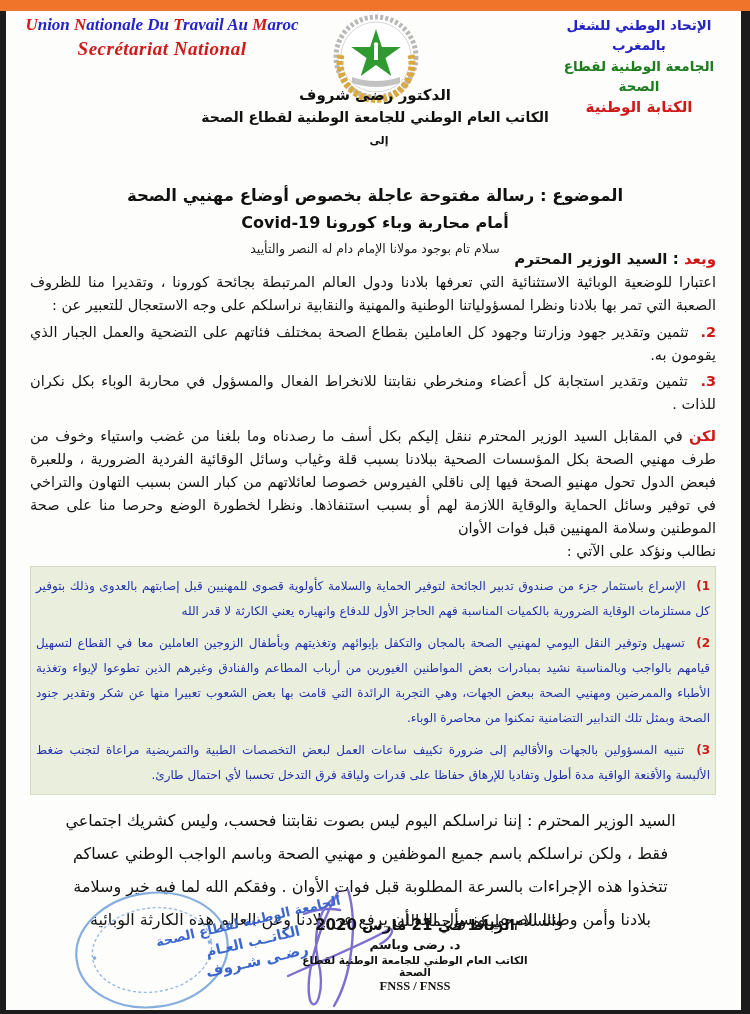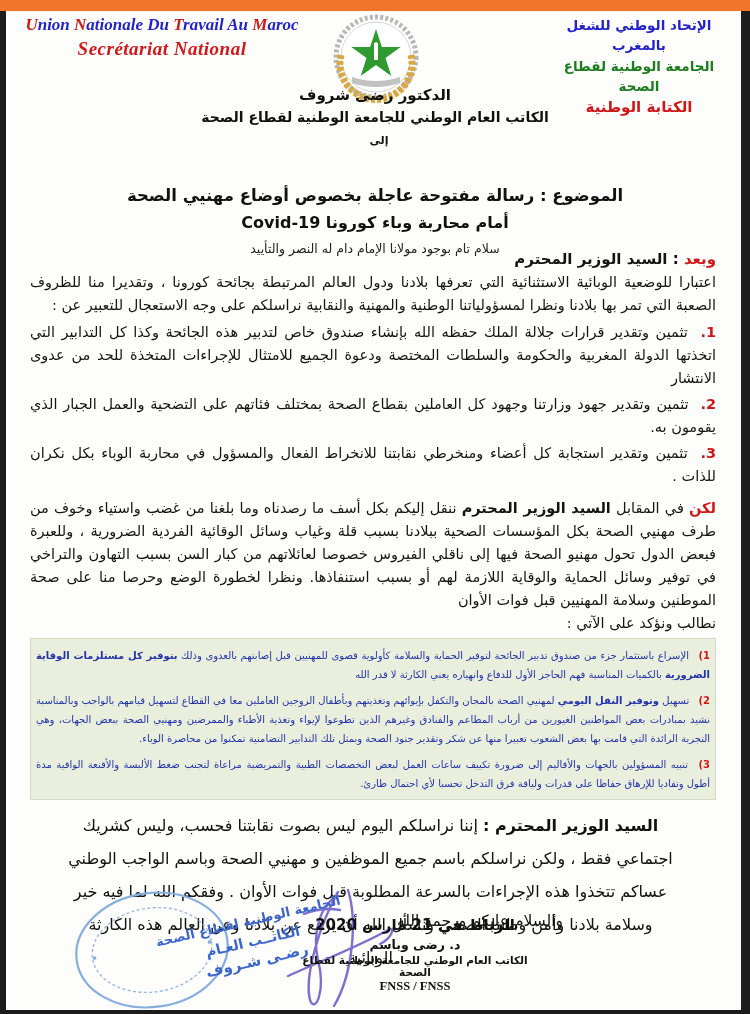--- a/index.html
+++ b/index.html
@@ -47,25 +47,25 @@
 
   
   .bodytxt{position:absolute;left:30px;right:34px;top:248px;direction:rtl;color:#141414;}
   .greet{font-size:15px;font-weight:bold;line-height:23px;}
   .greet .red{color:#d01818;}
   .para{font-size:14.5px;line-height:23px;text-align:justify;margin:0;}
   .list-a{margin-top:4px;}
   .li{font-size:14.5px;line-height:23px;text-align:justify;margin-bottom:3px;}
   .marker{direction:ltr;unicode-bidi:embed;color:#d01818;font-weight:bold;padding-left:6px;}
   .red{color:#d01818;font-weight:bold;}
-  .bold{font-weight:bold;}
+  .bold{font-weight:normal;}
   .lakin{margin-top:9px;}
   .demand-line{font-size:14.5px;line-height:23px;font-weight:normal;margin-top:0;}
   .notes{margin-top:3px;background:#e9eedd;border:1px solid #d3dcc2;padding:7px 5px 5px 5px;}
-  .note{font-size:10px;line-height:19px;color:#2233aa;text-align:justify;margin-bottom:7px;}
+  .note{font-size:12px;line-height:25px;color:#2233aa;text-align:justify;margin-bottom:7px;}
   .note:last-child{margin-bottom:1px;}
   .closing{margin:9px 40px 0 35px;font-size:16px;line-height:33px;text-align:center;color:#111;}
 
   
   .salam{position:absolute;left:340px;top:912px;width:280px;text-align:center;direction:rtl;
     font-size:15.5px;color:#111;}
   .dateblock{position:absolute;left:295px;top:916px;width:240px;text-align:center;direction:rtl;
     color:#111;font-weight:bold;}
   .d1{font-size:15px;}
   .d2{font-size:12.5px;margin-top:3px;}
@@ -124,24 +124,20 @@
     <div class="sub3">سلام تام بوجود مولانا الإمام دام له النصر والتأييد</div>
   </div>
 
   <div class="bodytxt">
     <div class="greet"><span class="red">وبعد</span><span> : السيد الوزير المحترم</span></div>
 
     <p class="para">اعتبارا للوضعية الوبائية الاستثنائية التي تعرفها بلادنا ودول العالم المرتبطة بجائحة كورونا ، وتقديرا منا للظروف الصعبة التي تمر بها بلادنا ونظرا لمسؤولياتنا الوطنية والمهنية والنقابية  نراسلكم على وجه الاستعجال للتعبير  عن :</p>
 
     <div class="list-a">
       <div class="li">
-        <span class="marker">.1</span>
-        <span>تثمين وتقدير قرارات جلالة الملك حفظه الله بإنشاء صندوق خاص لتدبير هذه الجائحة وكذا كل التدابير التي اتخذتها الدولة المغربية والحكومة والسلطات المختصة ودعوة الجميع للامتثال للإجراءات المتخذة للحد من عدوى الانتشار</span>
-      </div>
-      <div class="li">
         <span class="marker">.2</span>
         <span>تثمين وتقدير جهود وزارتنا وجهود كل العاملين بقطاع الصحة بمختلف فئاتهم على التضحية والعمل الجبار الذي يقومون به.</span>
       </div>
       <div class="li">
         <span class="marker">.3</span>
         <span>تثمين وتقدير استجابة كل أعضاء ومنخرطي نقابتنا للانخراط الفعال والمسؤول في محاربة الوباء بكل نكران للذات .</span>
       </div>
     </div>
 
     <p class="para lakin"><span class="red">لكن</span><span> في المقابل </span><span class="bold">السيد الوزير المحترم</span><span> ننقل إليكم بكل أسف ما رصدناه وما بلغنا من غضب واستياء وخوف من طرف مهنيي الصحة بكل المؤسسات الصحية ببلادنا بسبب قلة وغياب وسائل الوقائية الفردية الضرورية ، وللعبرة فبعض الدول تحول مهنيو الصحة فيها إلى ناقلي الفيروس خصوصا لعائلاتهم من كبار السن بسبب التهاون والتراخي في توفير وسائل الحماية والوقاية اللازمة لهم أو بسبب استنفاذها. ونظرا لخطورة الوضع وحرصا منا على صحة الموطنين وسلامة المهنيين قبل فوات الأوان</span></p>

